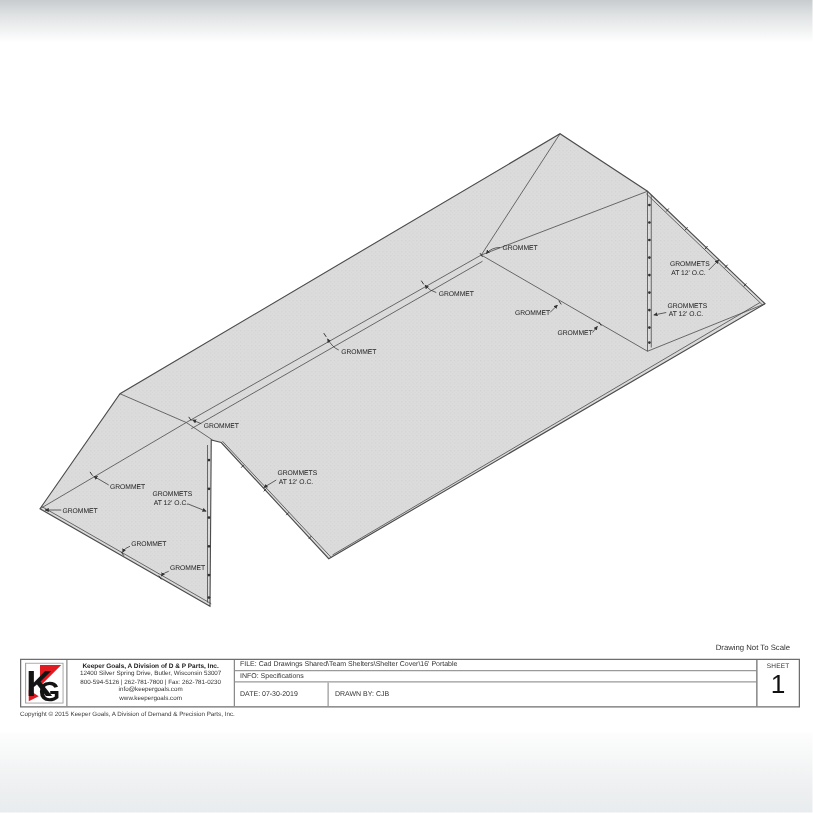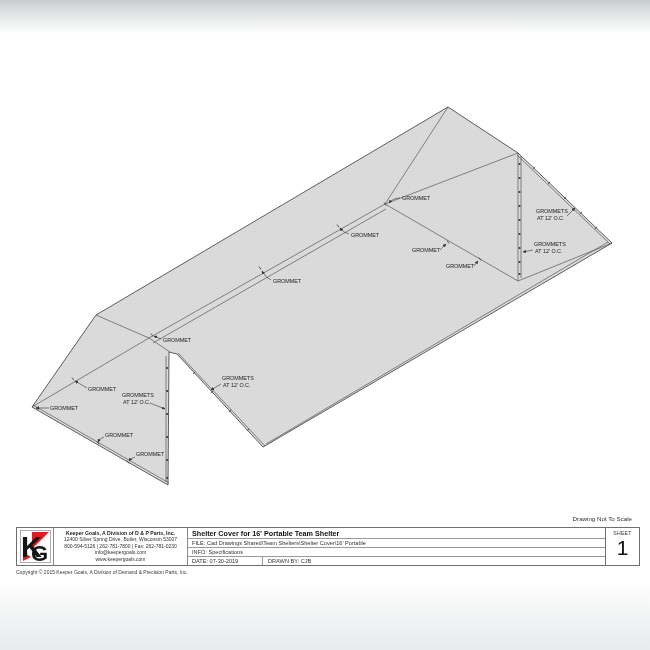--- a/index.html
+++ b/index.html
@@ -183,21 +183,20 @@
     </svg>
   </div>
   <div class="tb-company">
     <div class="co-name">Keeper Goals, A Division of D &amp; P Parts, Inc.</div>
     <div>12400 Silver Spring Drive, Butler, Wisconsin 53007</div>
     <div>800-594-5126 | 262-781-7800 | Fax: 262-781-0230</div>
     <div>info@keepergoals.com</div>
     <div>www.keepergoals.com</div>
   </div>
   <div class="tb-main">
-    <div class="tb-row title">Shelter Cover for 16' Portable Team Shelter</div>
     <div class="tb-row file">FILE: Cad Drawings Shared\Team Shelters\Shelter Cover\16' Portable</div>
     <div class="tb-row info">INFO: Specifications</div>
     <div class="tb-row last">
       <div class="tb-date">DATE: 07-30-2019</div>
       <div class="tb-drawn">DRAWN BY: CJB</div>
     </div>
   </div>
   <div class="tb-sheet">
     <div class="sheet-label">SHEET</div>
     <div class="sheet-num">1</div>

